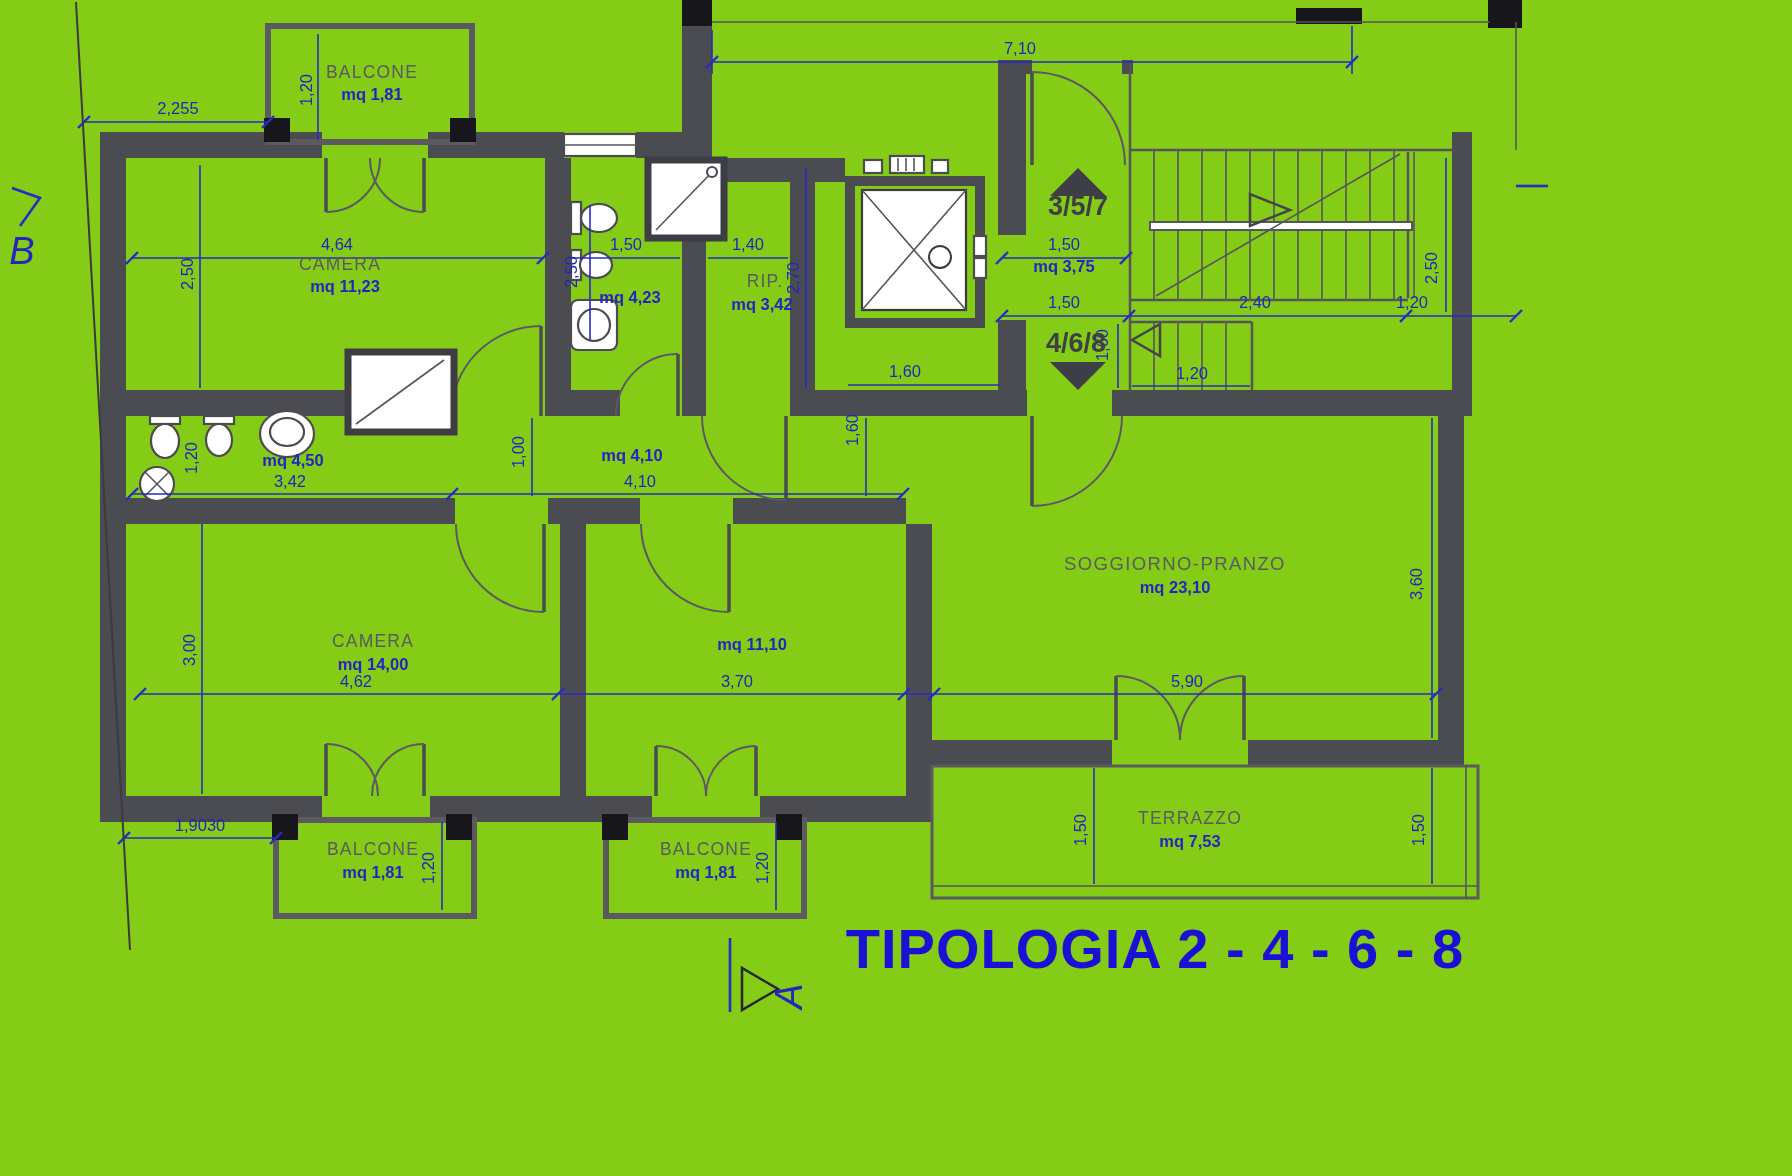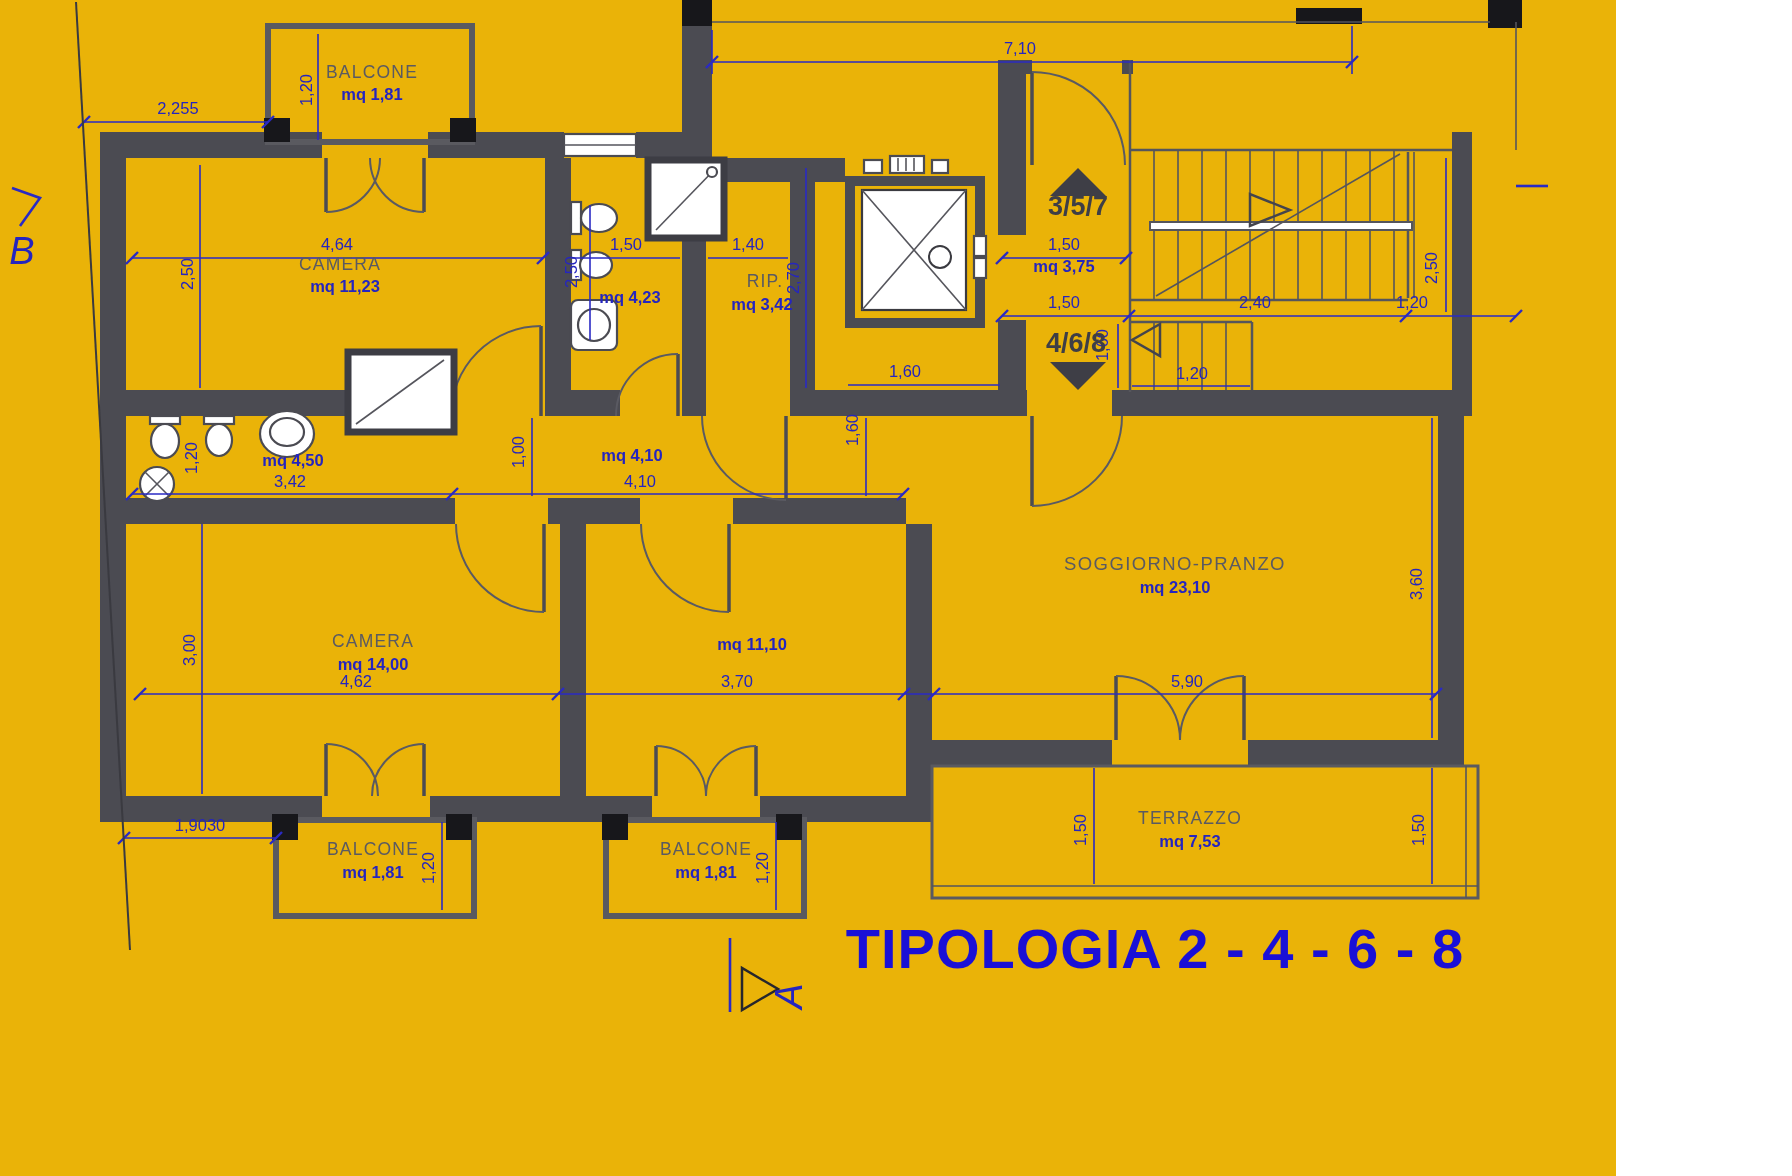--- a/index.html
+++ b/index.html
@@ -1,16 +1,16 @@
 <!DOCTYPE html>
 <html><head>
 <meta charset="utf-8">
 <style>
   html,body{margin:0;padding:0;background:#fff;}
-  .canvas{position:relative;width:1616px;height:1176px;background:#eab308;overflow:hidden;
+  .canvas{position:relative;width:1792px;height:1176px;background:#84cc16;overflow:hidden;
           font-family:"Liberation Sans",sans-serif;}
   svg{position:absolute;left:0;top:0;}
   .wall{fill:#4b4b52;stroke:none;}
   .blk{fill:#17171b;}
   .thin{stroke:#55555c;stroke-width:2.5;fill:none;}
   .thin2{stroke:#55555c;stroke-width:1.6;fill:none;}
   .fix{stroke:#4b4b52;stroke-width:2.2;fill:#fff;}
   .shower{stroke:#3d3d44;stroke-width:7;fill:#fff;}
   .door{stroke:#5a5a62;stroke-width:2;fill:none;}
   .leaf{stroke:#4b4b52;stroke-width:3.5;}

